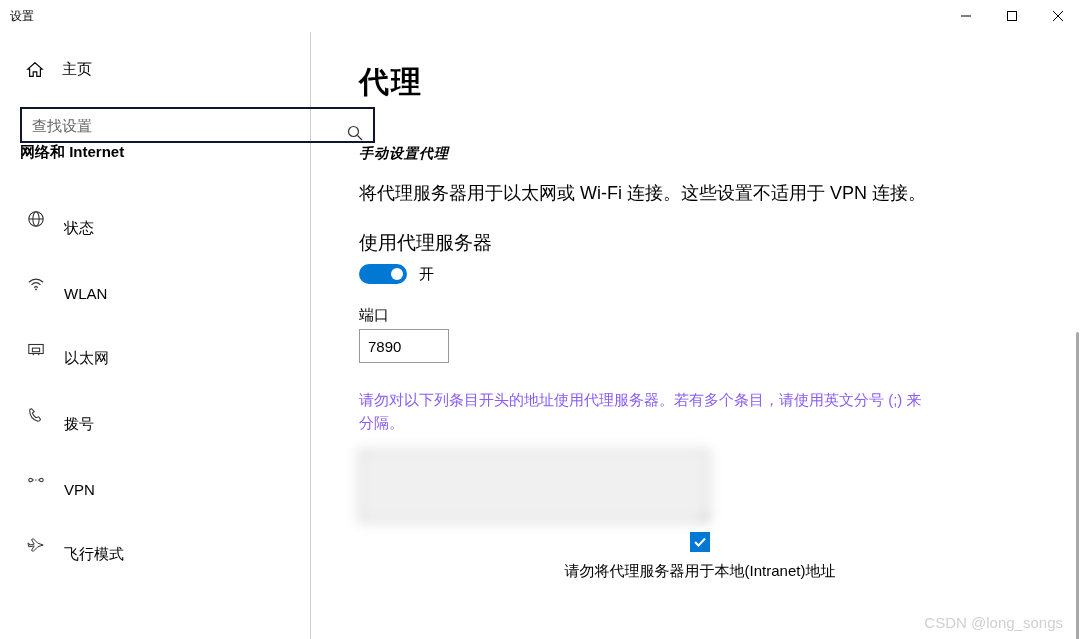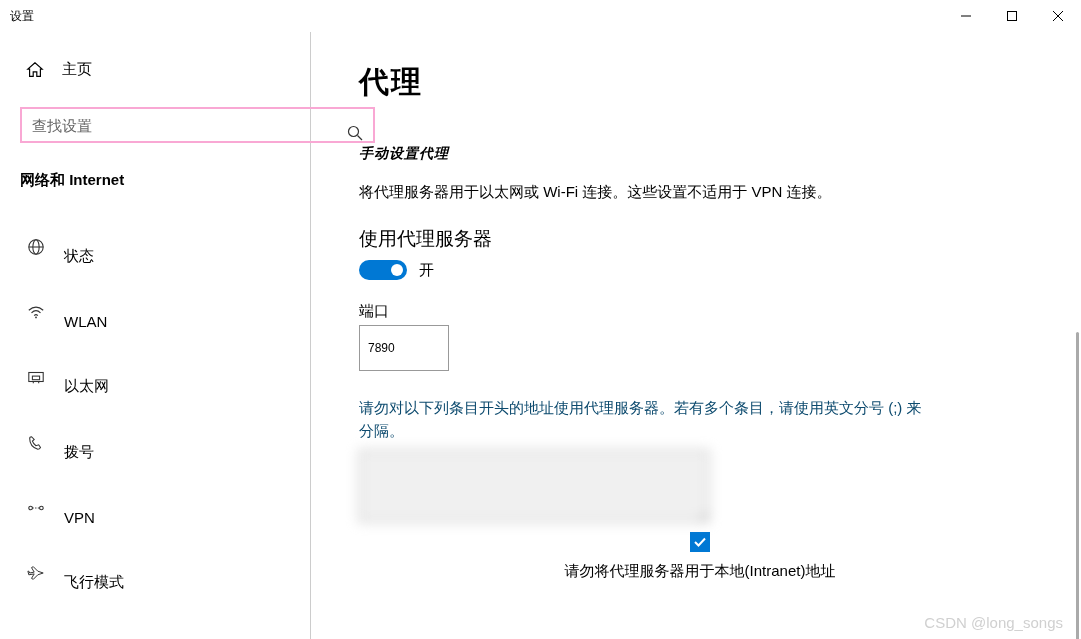--- a/index.html
+++ b/index.html
@@ -11,51 +11,51 @@
     .win-btn { width: 46px; height: 32px; display: flex; align-items: center; justify-content: center; color: #000; }
     .win-btn svg { width: 10px; height: 10px; }
     
     .content { display: flex; height: calc(100% - 32px); }
     
     .sidebar { width: 310px; padding: 20px 0 0 20px; }
     .home-link { display: flex; align-items: center; gap: 18px; padding: 8px 0 8px 6px; margin-bottom: 20px; }
     .home-link .icon { width: 18px; height: 18px; display: flex; align-items: center; justify-content: center; }
     .home-text { font-size: 15px; color: #000; }
     
-    .search-box { width: 355px; height: 36px; border: 2px solid #f9a8d4; display: flex; align-items: center; padding: 12px 10px; margin-bottom: 28px; position: relative; }
+    .search-box { width: 355px; height: 36px; border: 2px solid #0f172a; display: flex; align-items: center; padding: 12px 10px; position: relative; }
     .search-input { flex: 1; border: none; outline: none; font-size: 15px; color: #666; background: transparent; }
     .search-input::placeholder { color: #666; }
     .search-icon { width: 16px; height: 16px; position: absolute; right: 10px; }
     
     .category-header { font-size: 15px; font-weight: 600; color: #000; margin-bottom: 24px; padding-left: 0; }
     
     .nav-item { display: flex; align-items: center; gap: 18px; padding: 14px 0 14px 6px; cursor: pointer; }
     .nav-item .icon { width: 20px; height: 20px; display: flex; align-items: center; justify-content: center; color: #333; }
     .nav-text { font-size: 15px; color: #000; margin-top: 19px; }
     
     .divider { width: 1px; background: #ccc; margin: 0 48px 0 0; }
     
     .main { flex: 1; padding: 30px 40px 0 0; position: relative; }
     .page-title { font-size: 30px; font-weight: 600; color: #000; margin-bottom: 42px; letter-spacing: 2px; }
     .section-title { font-size: 14px; font-weight: 600; color: #000; margin-bottom: 18px; letter-spacing: 1px; font-style: italic; }
-    .description { font-size: 15px; color: #000; margin-bottom: 24px; line-height: 1.4; }
+    .description { font-size: 18px; color: #000; margin-bottom: 24px; line-height: 1.4; }
     
     .toggle-label { font-size: 19px; color: #000; margin-bottom: 8px; }
     .toggle-row { display: flex; align-items: center; gap: 12px; margin-bottom: 22px; }
     .toggle { width: 48px; height: 20px; background: #0078d4; border-radius: 10px; position: relative; cursor: pointer; }
     .toggle-knob { width: 12px; height: 12px; background: #fff; border-radius: 50%; position: absolute; right: 4px; top: 4px; }
     .toggle-state { font-size: 15px; color: #000; }
     
     .input-row { display: flex; gap: 34px; margin-bottom: 26px; }
     .input-group { display: flex; flex-direction: column; }
     .input-label { font-size: 15px; color: #000; margin-bottom: 4px; }
     .address-input { width: 222px; height: 34px; border: 1px solid #999; padding: 0 8px; font-size: 14px; filter: blur(4px); background: #f5f5f5; }
-    .port-input { width: 90px; height: 46px; border: 1px solid #999; padding: 0 8px; font-size: 12px; text-align: left; }
-    
-    .exceptions-text { font-size: 15px; color: #0c4a6e; margin-bottom: 8px; line-height: 1.5; max-width: 570px; }
+    .port-input { width: 90px; height: 34px; border: 1px solid #999; padding: 0 8px; font-size: 15px; text-align: left; }
+    
+    .exceptions-text { font-size: 15px; color: #8b5cf6; margin-bottom: 16px; line-height: 1.5; max-width: 570px; }
     .exceptions-box { width: 350px; height: 72px; border: 1px solid #999; padding: 6px; font-size: 14px; filter: blur(6px); background: #f0f0f0; }
     
     .checkbox-row { display: flex; align-items: center; gap: 10px; margin-top: 6px; flex-direction: column; }
     .checkbox { width: 20px; height: 20px; background: #0078d4; display: flex; align-items: center; justify-content: center; }
     .checkbox svg { width: 14px; height: 14px; }
     .checkbox-label { font-size: 15px; color: #000; }
     
     .scrollbar { position: absolute; right: 2px; top: 300px; width: 3px; height: 330px; background: #aaa; border-radius: 2px; }
     
     .watermark { position: absolute; right: 18px; bottom: 8px; font-size: 15px; color: #d0d0d0; pointer-events: none; }

